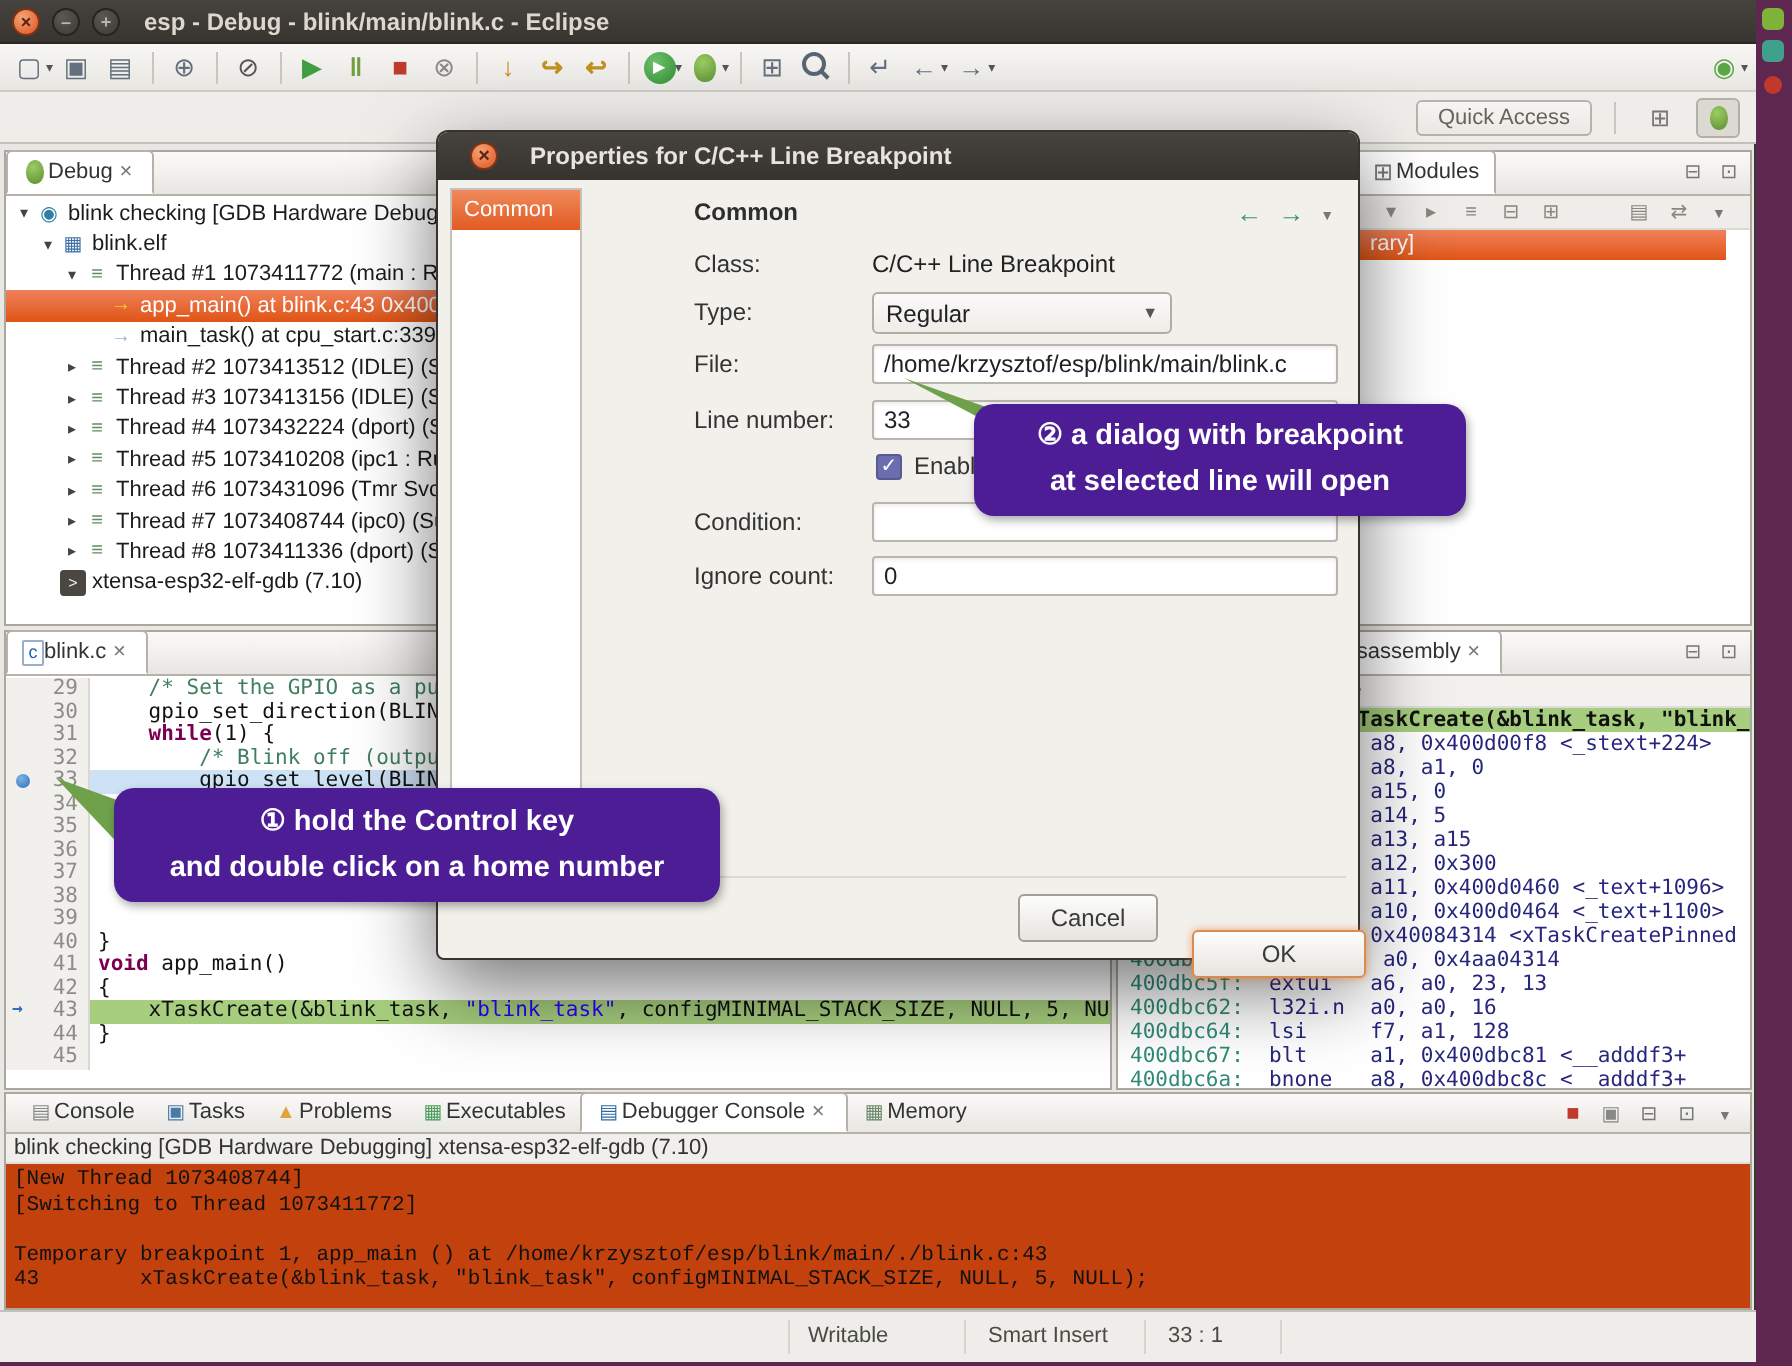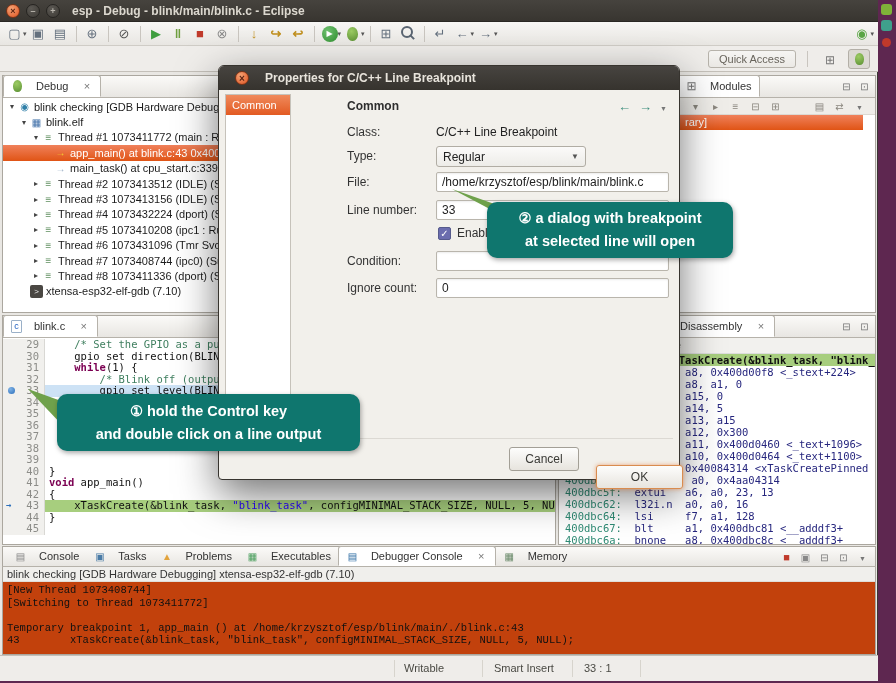--- a/index.html
+++ b/index.html
@@ -41,21 +41,21 @@
         display:flex;justify-content:flex-end;align-items:center;padding-right:8px;gap:7px}
   .qa-btn{border:1px solid #b7b3ab;border-radius:3px;padding:2px 10px;font-size:11px;color:#68645c;background:linear-gradient(#f6f5f3,#ebe9e5)}
   .persp{width:22px;height:20px;display:flex;align-items:center;justify-content:center;border-radius:3px}
   .persp.pressed{background:#DCD9D3;border:1px solid #b3afa7}
   .g-grid::before{content:"⊞";color:#777;font-size:12px}
 
   
   .panel{position:absolute;background:#fff;border:1px solid #ABA79F}
   .tabbar{position:relative;height:22px;background:linear-gradient(#fbfaf8,#e8e6e2);border-bottom:1px solid #B6B2AA;
           display:flex;align-items:flex-end}
-  .tab{height:22px;display:flex;align-items:center;padding:0 7px;font-size:11px;color:#333;gap:12px;white-space:nowrap}
+  .tab{height:22px;display:flex;align-items:center;padding:0 7px;font-size:11px;color:#333;gap:0;white-space:nowrap}
   .tab.sel{background:#fff;border:1px solid #B6B2AA;border-bottom:1px solid #fff;border-radius:3px 3px 0 0}
   .ic{display:inline-flex;align-items:center;justify-content:center;width:13px;height:14px;font-size:10px;flex:none}
   .ic-close::before{content:"×";color:#777;font-size:11px}
   .ic-bug{width:9px;height:12px;background:radial-gradient(circle at 40% 30%,#9ccb63,#5a8f33);border-radius:50% 50% 46% 46%}
   .ic-cfile{width:11px;height:13px;background:#fff;border:1px solid #9ab0c8;border-radius:1px;font-size:9px;color:#2060c0}
   .ic-cfile::before{content:"c"}
   .ic-console::before{content:"▤";color:#888} .ic-tasks::before{content:"▣";color:#4a7ba6}
   .ic-problems::before{content:"▲";color:#E2A33D} .ic-exec::before{content:"▦";color:#4a9e5c}
   .ic-dbgcon::before{content:"▤";color:#2e6da4} .ic-mem::before{content:"▦";color:#6a8a6a}
   .g-min::before{content:"⊟";color:#777} .g-max::before{content:"⊡";color:#777}
@@ -155,21 +155,21 @@
   .cb{width:13px;height:13px;border-radius:2px;background:#6B6DAE;border:1px solid #565a8c;display:flex;
       align-items:center;justify-content:center}
   .cb::before{content:"✓";color:#fff;font-size:10px}
   .dlg-sep{position:absolute;left:6px;right:6px;top:372px;height:1px;background:#dcd9d3}
   .btn{position:absolute;height:24px;border:1px solid #a39f96;border-radius:3px;background:linear-gradient(#fdfdfc,#e7e4de);
        font-size:12px;color:#3a3a36;display:flex;align-items:center;justify-content:center}
   #btn-cancel{left:290px;top:381px;width:70px}
   #btn-ok{left:377px;top:399px;width:87px;border-color:#D98C4F;box-shadow:0 0 4px rgba(230,120,50,.6)}
 
   
-  .callout{position:absolute;z-index:100;background:#0f766e;border-radius:10px;color:#fff;font-weight:bold;
+  .callout{position:absolute;z-index:100;background:#4c1d95;border-radius:10px;color:#fff;font-weight:bold;
            display:flex;flex-direction:column;align-items:center;justify-content:center;
            box-shadow:1px 2px 5px rgba(0,0,0,.35);font-size:14.5px;line-height:23px;text-align:center}
   #callout-1{left:57px;top:394px;width:303px;height:57px}
   #callout-2{left:487px;top:202px;width:246px;height:56px}
   #pointer-overlay{position:absolute;left:0;top:0;width:896px;height:683px;z-index:99;pointer-events:none}
 
   
   .dsk{position:absolute;border-radius:3px}
   #dsk1{left:881px;top:4px;width:11px;height:11px;background:#7FB239}
   #dsk2{left:881px;top:20px;width:11px;height:11px;background:#3FA08C}
@@ -577,21 +577,21 @@
   <div class="btn" id="btn-ok">OK</div>
 </div>
 
 <svg id="pointer-overlay">
   <polygon points="28,389 64,402 64,427" fill="#6FA14B"></polygon>
   <polygon points="452,189 503,207 522,226" fill="#6FA14B"></polygon>
 </svg>
 
 <div class="callout" id="callout-1">
   <div>① hold the Control key</div>
-  <div>and double click on a line output</div>
+  <div>and double click on a home number</div>
 </div>
 <div class="callout" id="callout-2">
   <div>② a dialog with breakpoint</div>
   <div>at selected line will  open</div>
 </div>
 
 <span class="dsk" id="dsk1"></span>
 <span class="dsk" id="dsk2"></span>
 <span class="dsk" id="dsk3"></span>
 

